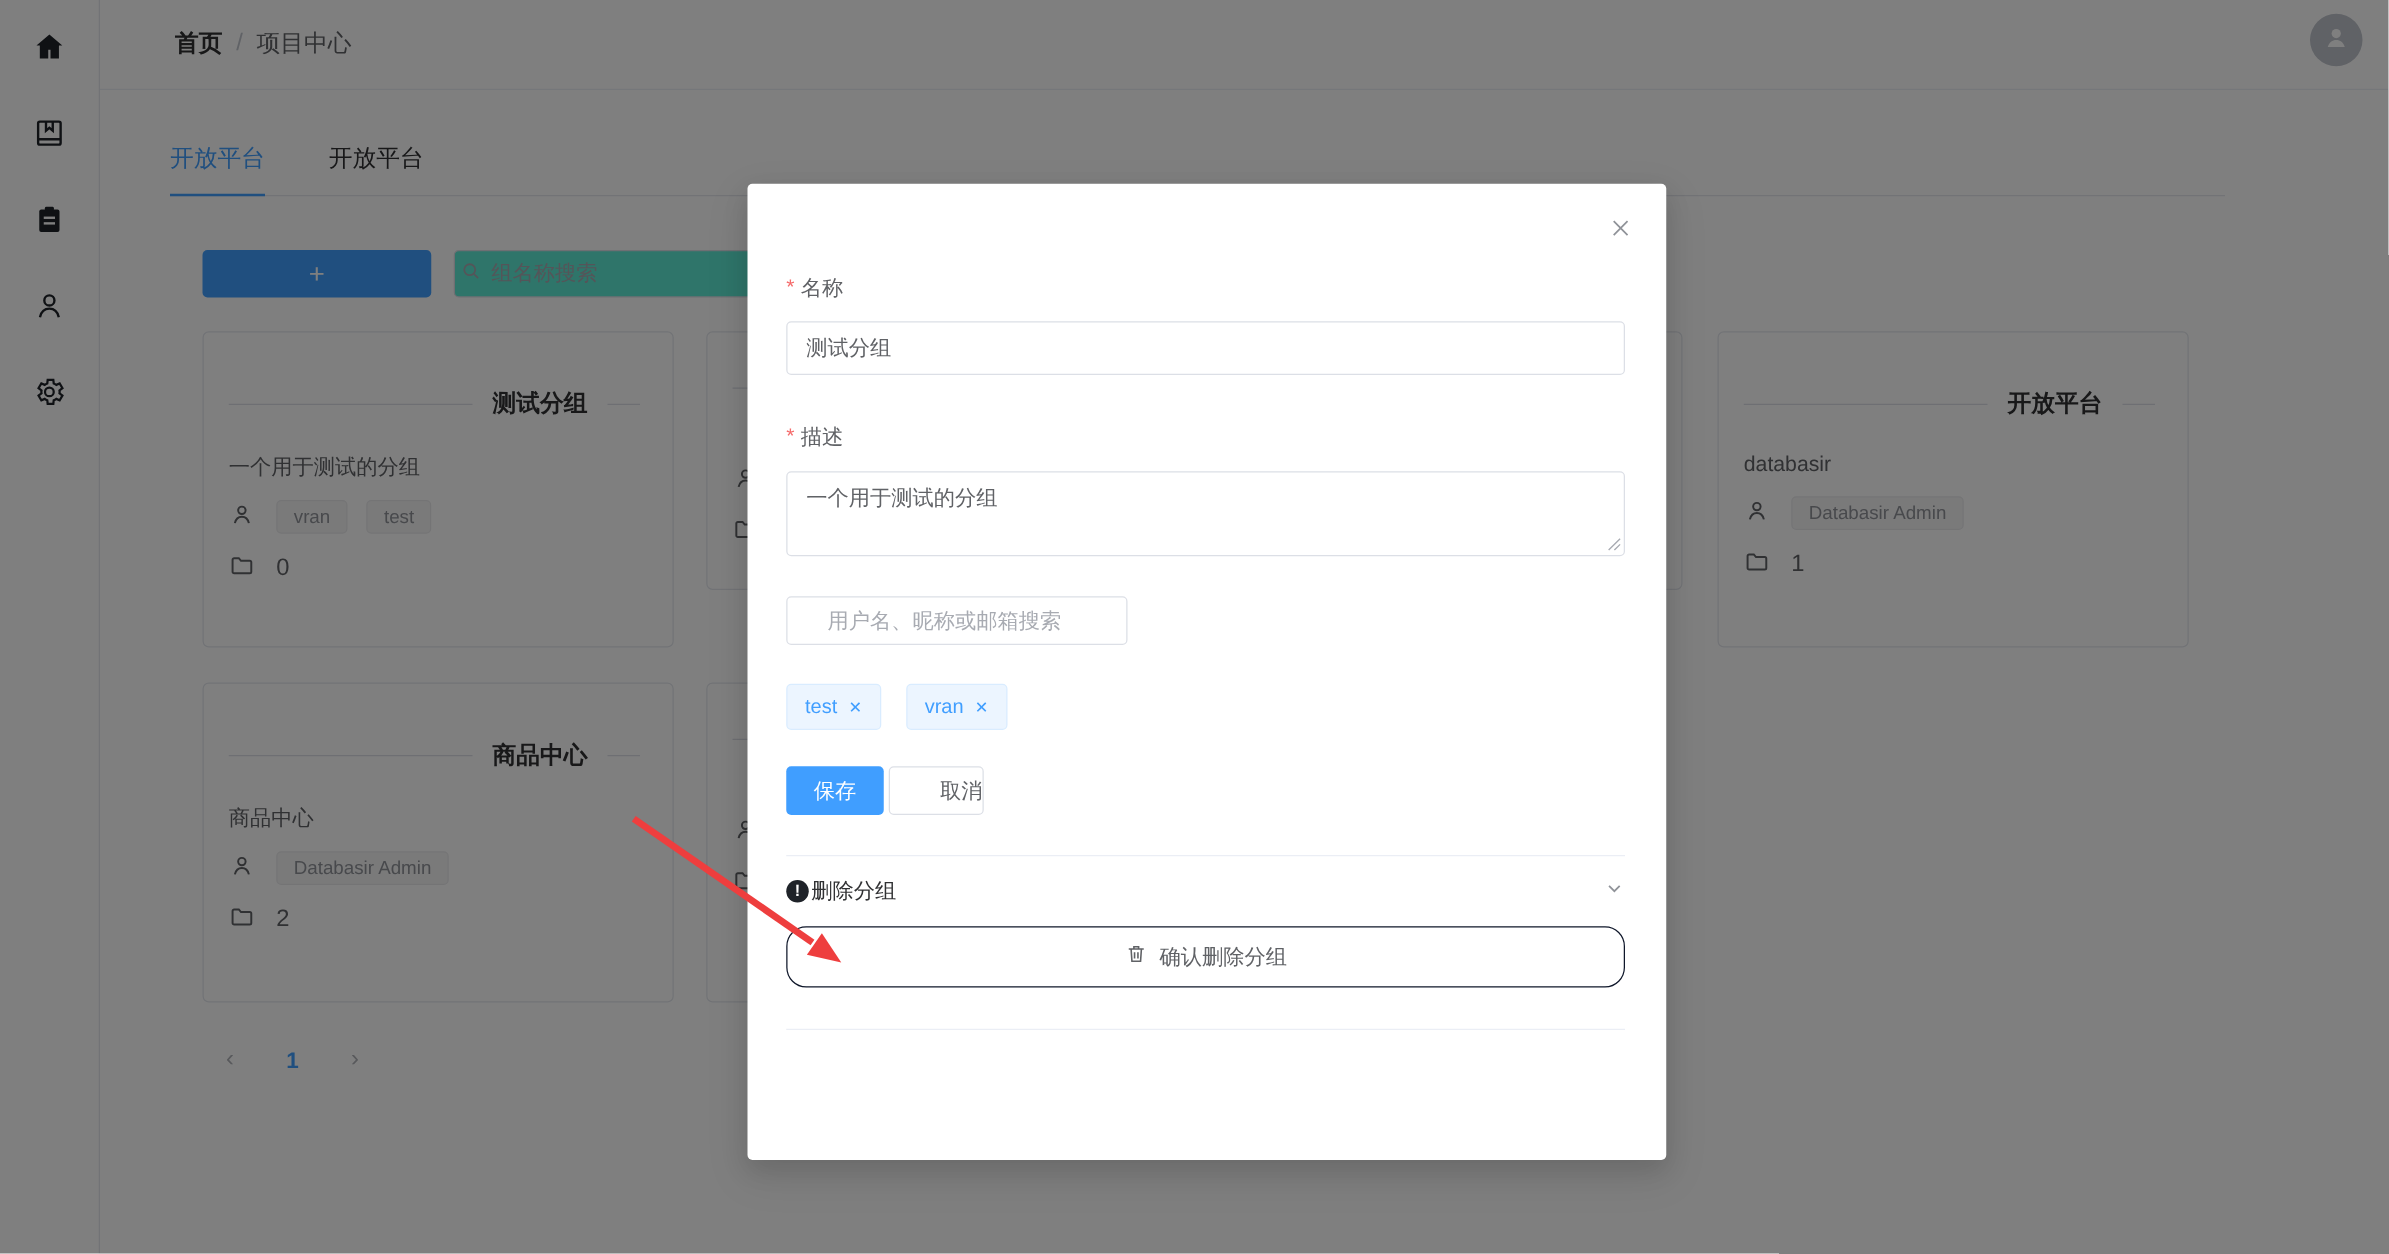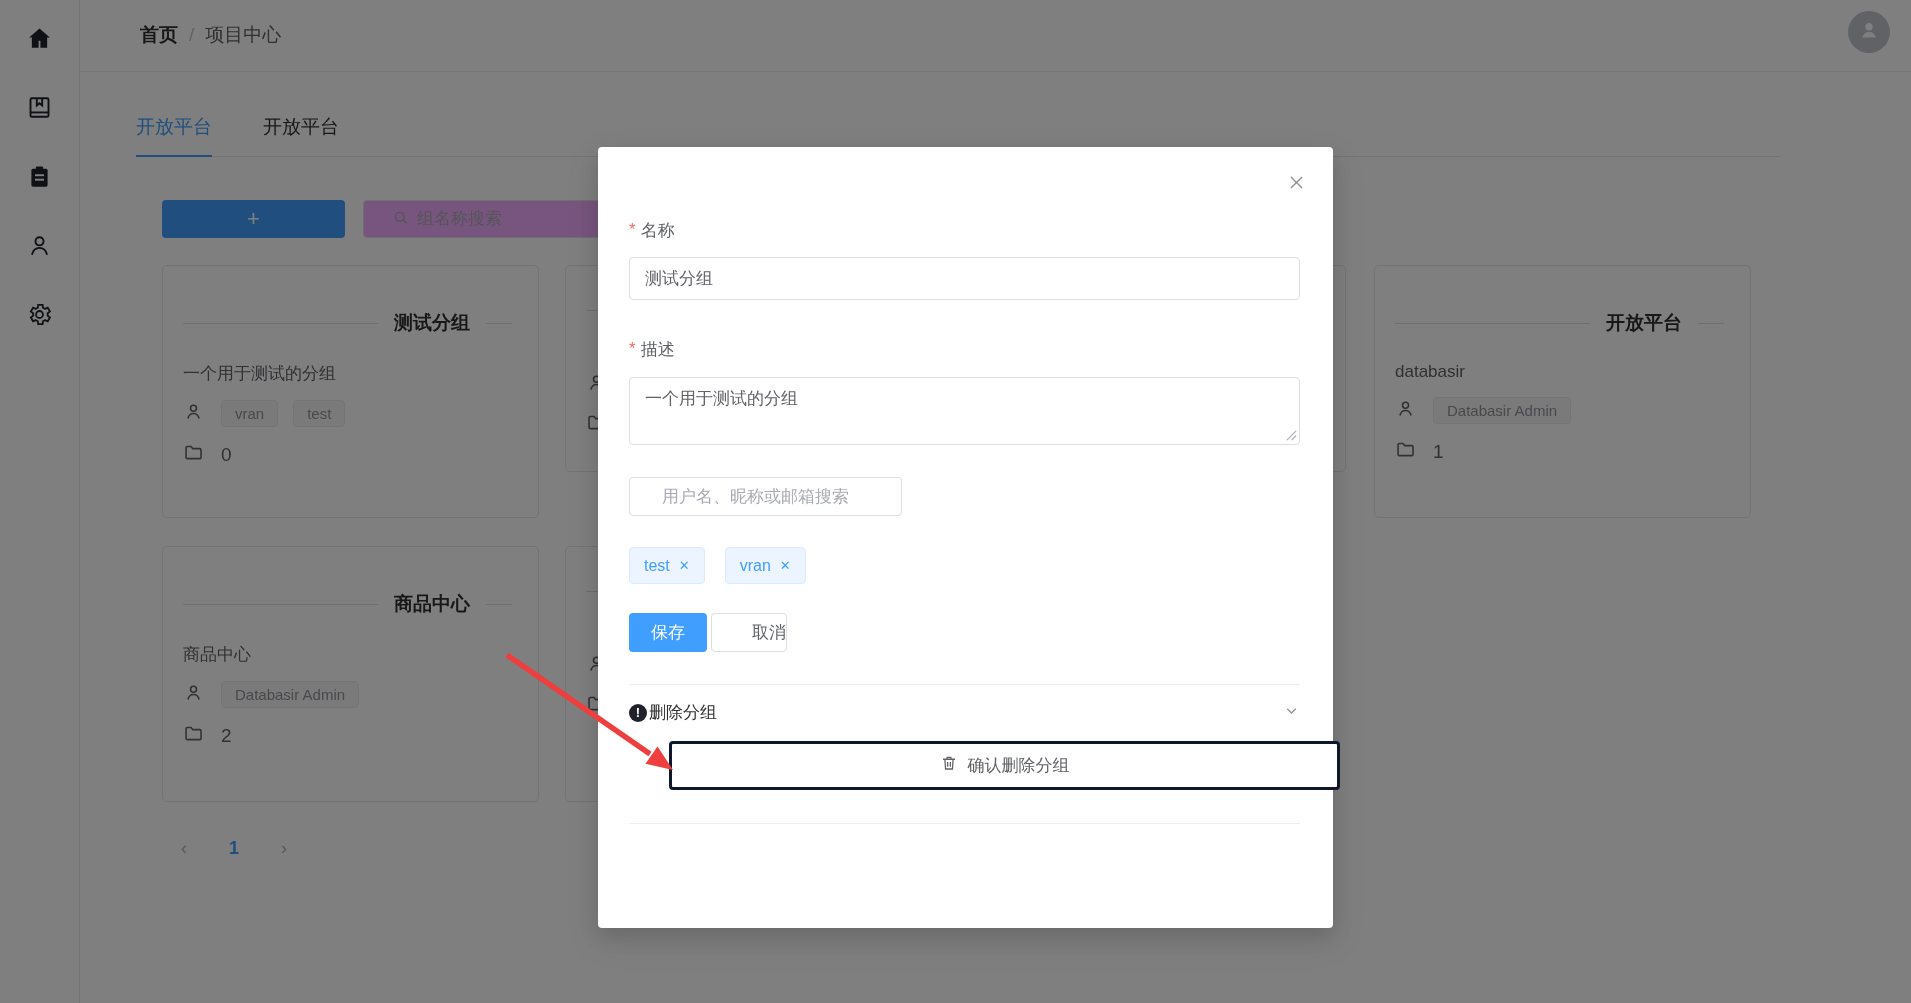--- a/index.html
+++ b/index.html
@@ -29,21 +29,21 @@
   
   .tabs { position:absolute; left:136px; top:114px; right:131px; z-index:1; border-bottom:1px solid #e4e7ed; }
   .tabs-inner { display:flex; gap:51px; }
   .tab { font-size:19px; color:#303133; padding-bottom:15px; cursor:pointer; }
   .tab.active { color:#409eff; border-bottom:2px solid #409eff; margin-bottom:-1px; }
 
   
   .btn-add { position:absolute; left:162px; top:200px; width:183px; height:38px; background:#409eff;
              border:none; border-radius:4px; color:#fff; font-size:22px; font-weight:300; cursor:pointer; z-index:1; }
   .search-box { position:absolute; left:363px; top:200px; width:290px; height:38px; border:1px solid #dcdfe6;
-                border-radius:4px; background:#f0abfc; display:flex; align-items:center; padding:0 28px; gap:8px; z-index:1; }
+                border-radius:4px; background:#5eead4; display:flex; align-items:center; padding:0 4px; gap:8px; z-index:1; }
   .search-box svg { width:17px; height:17px; flex:none; }
   .search-box input { border:none; outline:none; flex:1; font-size:17px; color:#606266; background:transparent;
                       font-family:inherit; min-width:0; }
   .search-box input::placeholder { color:#a8abb2; }
 
   
   .card { position:absolute; width:377px; background:#fff; border:1px solid #e4e7ed; border-radius:5px;
           padding:0 20px; overflow:hidden; z-index:1; cursor:pointer; }
   .card-head { display:flex; align-items:center; margin-top:44px; }
   .card-head .line { height:1px; background:#dcdfe6; flex:1; }
@@ -94,23 +94,23 @@
   .btn-save { width:78px; height:39px; background:#409eff; color:#fff; border:none; border-radius:4px;
               font-size:17px; cursor:pointer; font-family:inherit; }
   .btn-cancel { width:76px; height:39px; background:#fff; color:#606266; border:1px solid #dcdfe6;
                 border-radius:4px; font-size:17px; cursor:pointer; font-family:inherit;text-align:right; }
   .collapse { margin-top:32px; border-top:1px solid #ebeef5; }
   .collapse-head { display:flex; align-items:center; justify-content:space-between; padding:16px 0 17px; cursor:pointer; }
   .collapse-title { display:flex; align-items:center; gap:2px; font-size:17px; color:#303133; }
   .warn-ico { width:18px; height:18px; border-radius:50%; background:#1f2329; color:#fff; font-size:13px;
               font-weight:bold; display:flex; align-items:center; justify-content:center; line-height:1; }
   .collapse-head svg { width:17px; height:17px; }
-  .btn-confirm-del { width:100%; height:49px; background:#fff; border:3px solid #0f172a; border-radius:4px;
+  .btn-confirm-del { width:100%; height:49px; background:#fff; border:1px solid #0f172a; border-radius:16px;
                      color:#606266; font-size:17px; cursor:pointer; display:flex; align-items:center;
-                     justify-content:center; gap:10px; font-family:inherit;margin-left:40px; }
+                     justify-content:center; gap:10px; font-family:inherit; }
   .btn-confirm-del svg { width:18px; height:18px; }
   .collapse-bottom { margin-top:33px; border-bottom:1px solid #ebeef5; }
 
   .annotation-layer { position:absolute; inset:0; z-index:10; pointer-events:none; }
 </style>
 </head>
 <body>
 
 <div id="stage">
 

